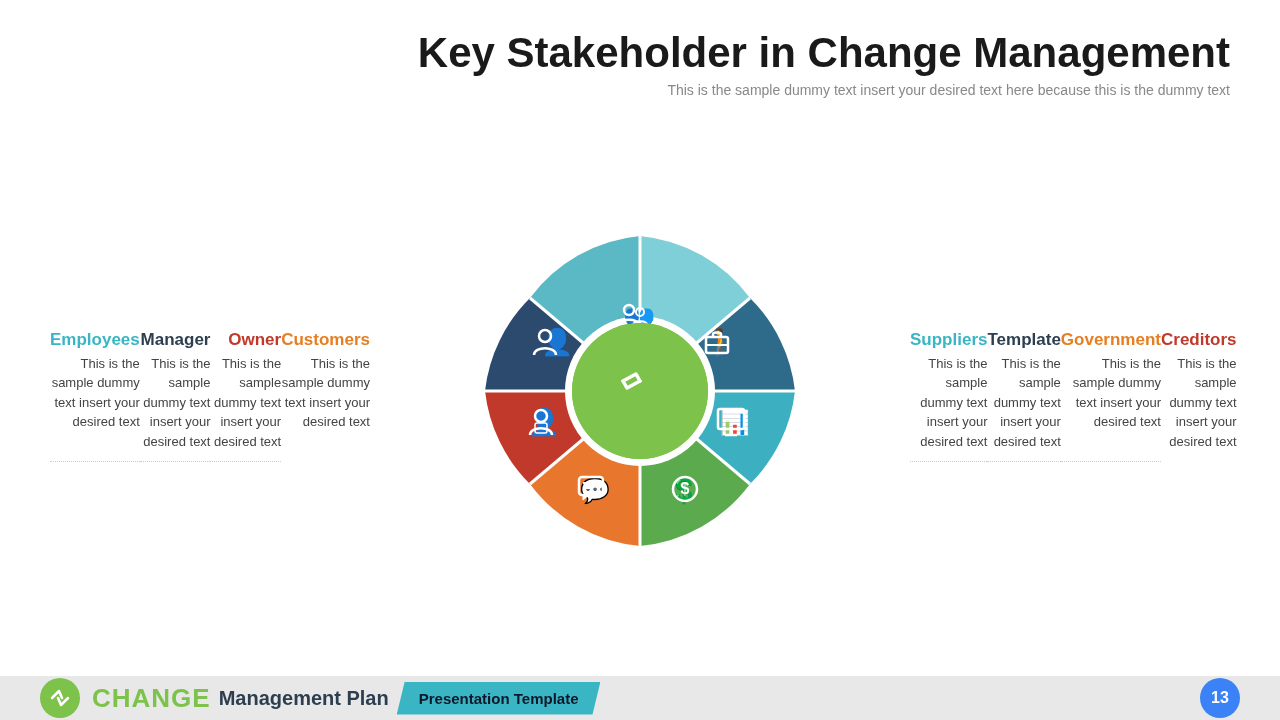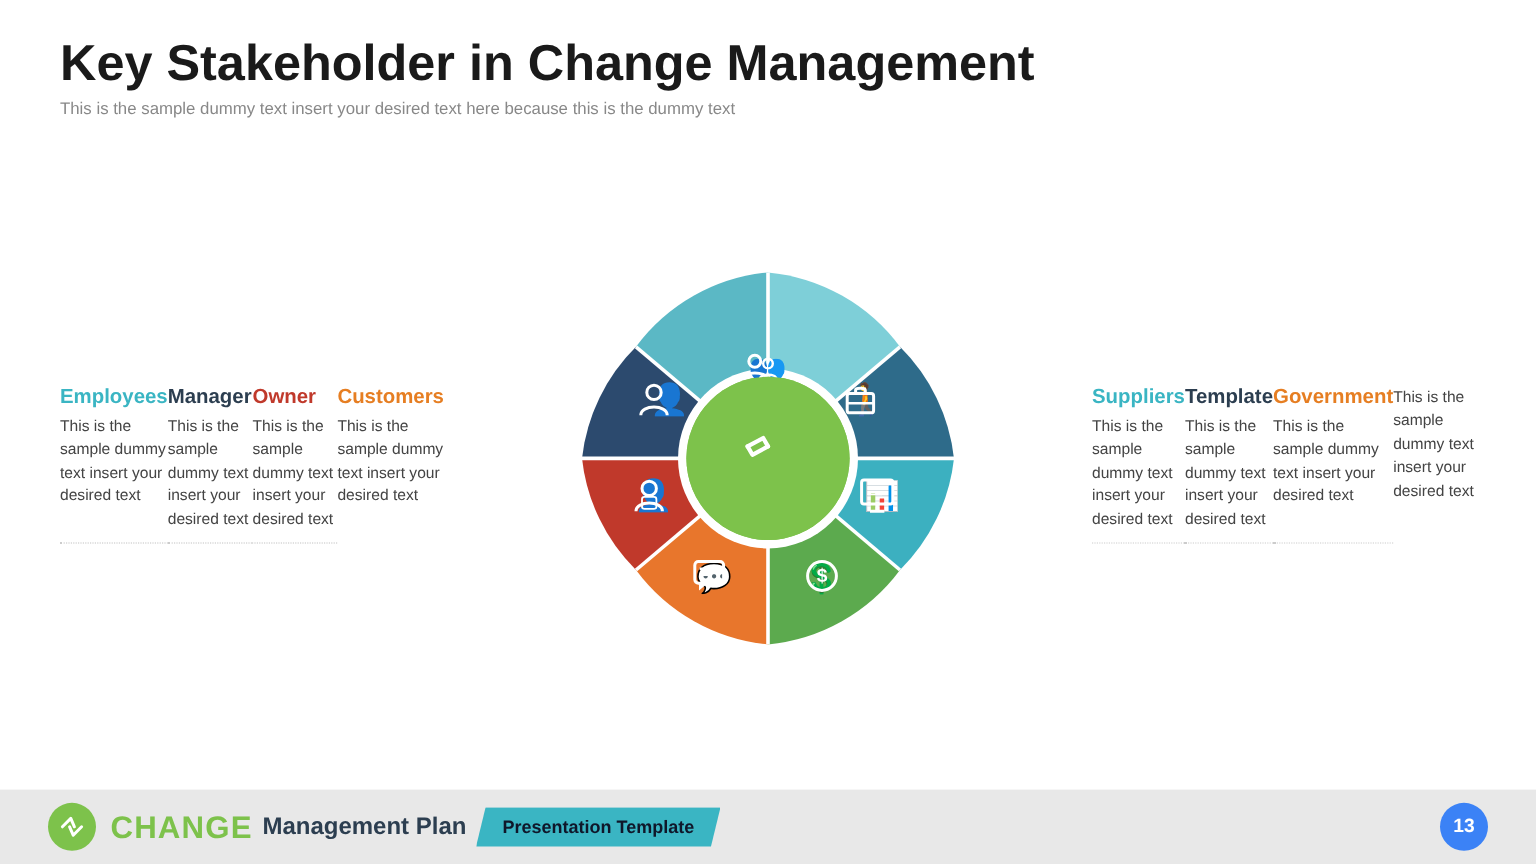--- a/index.html
+++ b/index.html
@@ -16,20 +16,21 @@
       background: #ffffff;
       position: relative;
       display: flex;
       flex-direction: column;
     }
     .main-content {
       flex: 1;
       padding: 30px 50px 10px 50px;
       display: flex;
       flex-direction: column;
+      text-align: right;
     }
     .title-section {
       margin-bottom: 8px;
     }
     .main-title {
       font-size: 42px;
       font-weight: 900;
       color: #1a1a1a;
       line-height: 1.1;
       margin-bottom: 6px;
@@ -83,21 +84,21 @@
       align-items: center;
       justify-content: center;
     }
     .wheel-svg {
       width: 340px;
       height: 340px;
     }
 
     
     .footer {
-      height: 62px;
+      height: 44px;
       background: #e8e8e8;
       display: flex;
       align-items: center;
       padding: 0 40px;
       gap: 0;
     }
     .footer-logo {
       width: 40px;
       height: 40px;
       background: #7dc24b;
@@ -305,20 +306,21 @@
     </div>
           <div class="stakeholder-item">
       <div class="stakeholder-title" style="color:#2c3e50">Template</div>
       <div class="stakeholder-text">This is the sample dummy text insert your desired text</div>
     </div>
           <div class="stakeholder-item">
       <div class="stakeholder-title" style="color:#e67e22">Government</div>
       <div class="stakeholder-text">This is the sample dummy text insert your desired text</div>
     </div>
           <div class="stakeholder-item">
+      <div class="stakeholder-title" style="color:#c0392b">Creditors</div>
       <div class="stakeholder-text">This is the sample dummy text insert your desired text</div>
     </div>
         </div>
     </div>
   </div>
 
   <div class="footer">
     <div class="footer-logo">
       <svg viewBox="0 0 24 24" fill="none">
         <path d="M4,12 L11,5 L14,12" fill="none" stroke="white" stroke-width="2.5" stroke-linecap="round" stroke-linejoin="round"></path>

